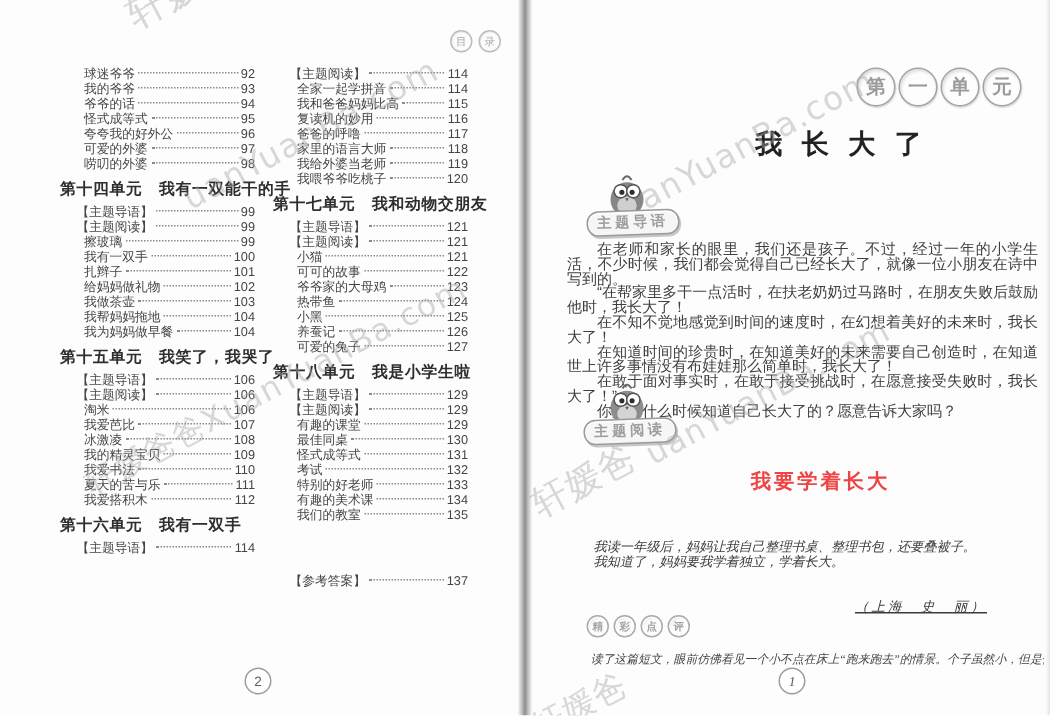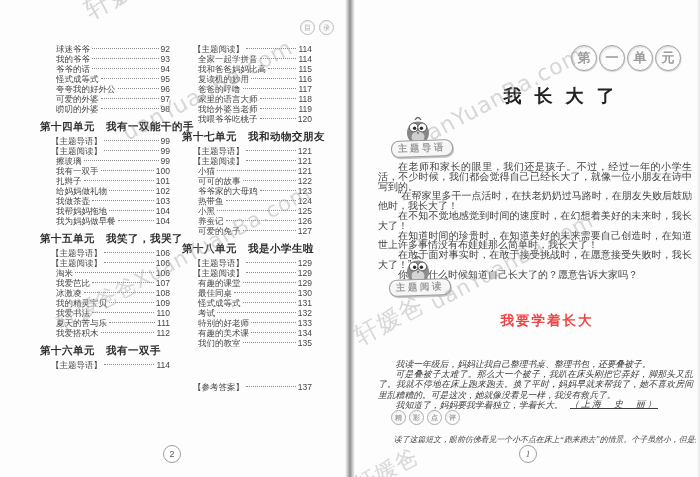--- a/index.html
+++ b/index.html
@@ -440,21 +440,20 @@
       <circle cx="19.4" cy="14.2" r="1.7" fill="#2e2e2e"></circle>
       <polygon points="14.8,18.2 17.2,18.2 16,20.4" fill="#5c5c5c"></polygon>
     </svg>
   </div>
   <div class="banner" id="banner-2">主题阅读</div>
 
   <div class="reading-title">我要学着长大</div>
 
   <div class="passage-block">
       <p>我读一年级后，妈妈让我自己整理书桌、整理书包，还要叠被子。</p>
-      <p>可是叠被子太难了。那么大一个被子，我趴在床头刚把它弄好，脚那头又乱了。我就不停地在床上跑来跑去。换了平时，妈妈早就来帮我了，她不喜欢房间里乱糟糟的。可是这次，她就像没看见一样，我没有救兵了。</p>
       <p>我知道了，妈妈要我学着独立，学着长大。</p>
     </div>
 
   <div class="attribution">（上海　史　丽）</div>
 
   <div class="comment-badges">
       <span class="comment-badge-circle">精</span>
       <span class="comment-badge-circle">彩</span>
       <span class="comment-badge-circle">点</span>
       <span class="comment-badge-circle">评</span>

